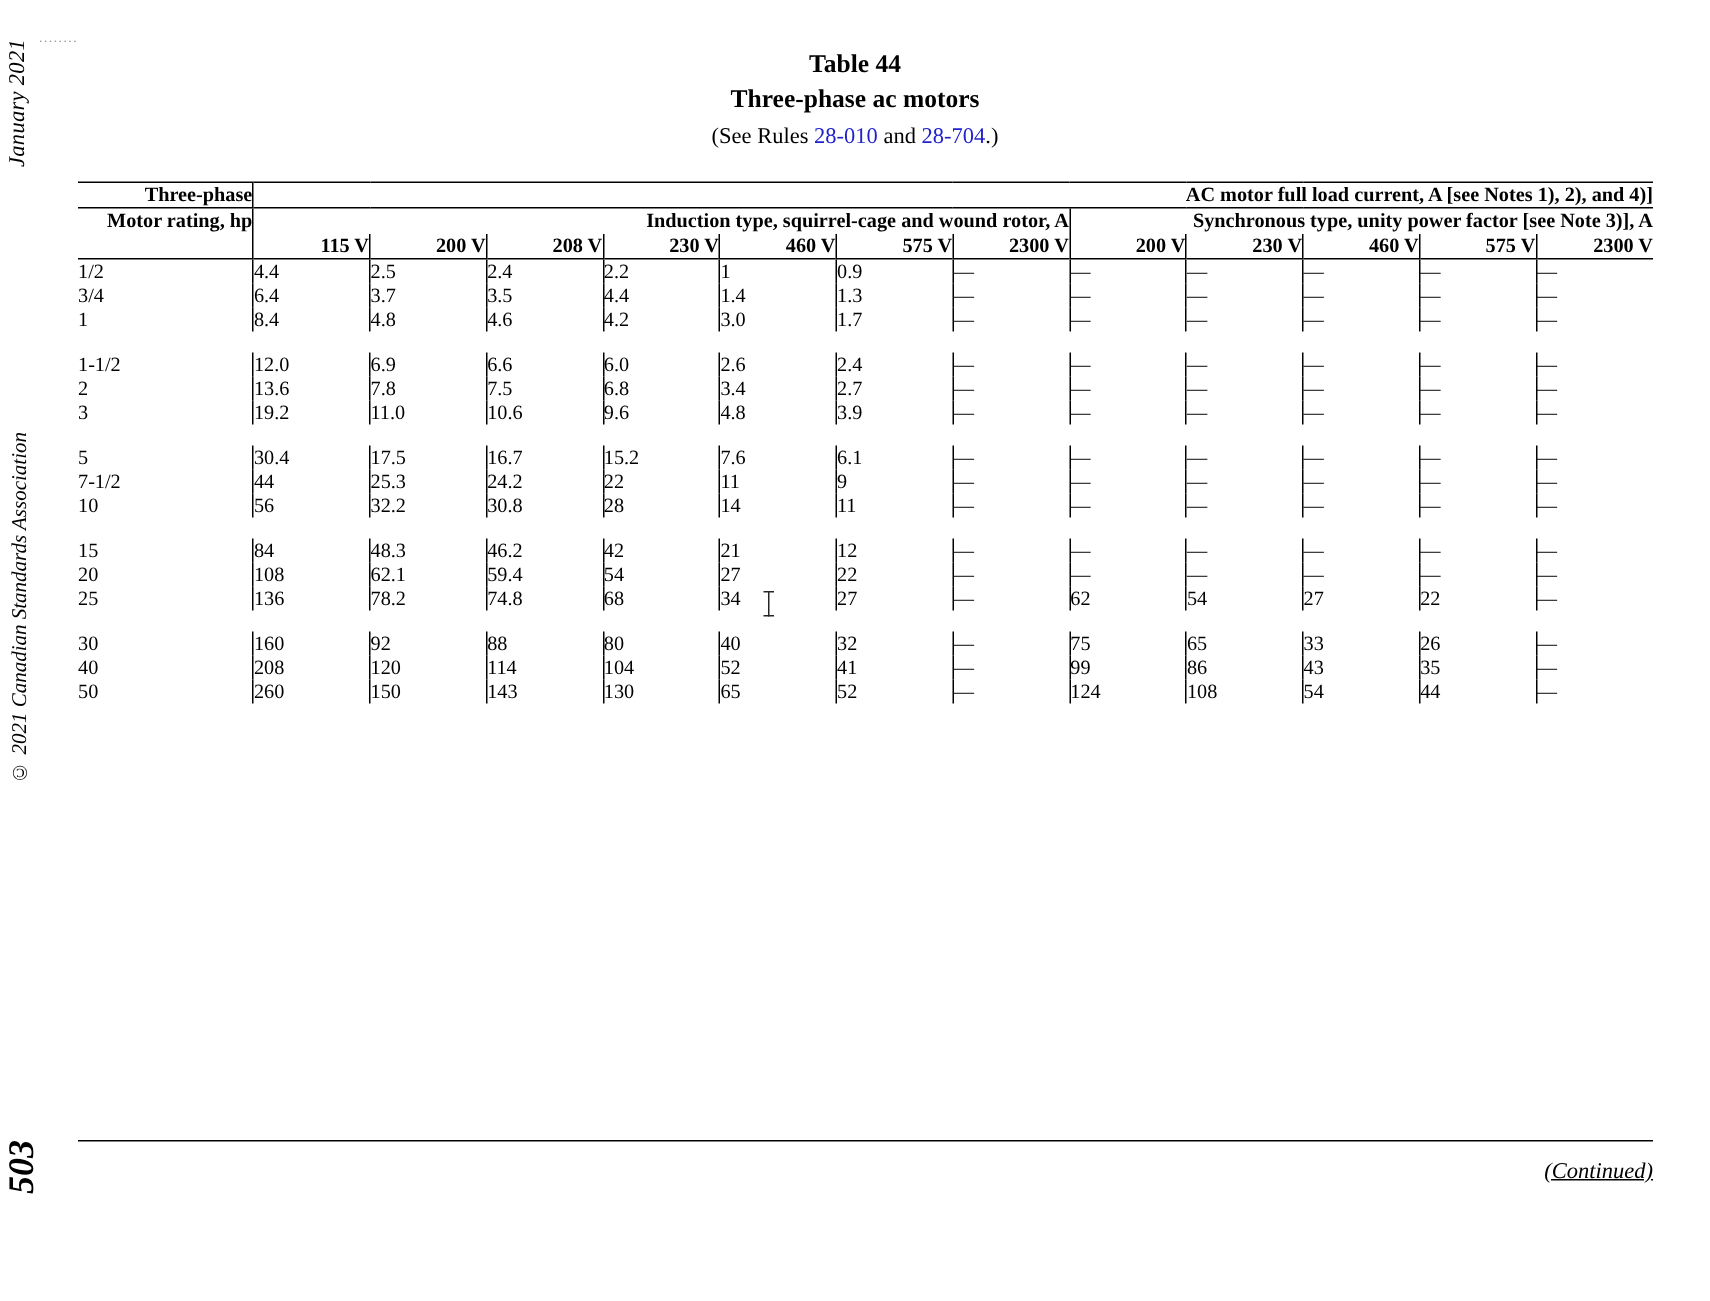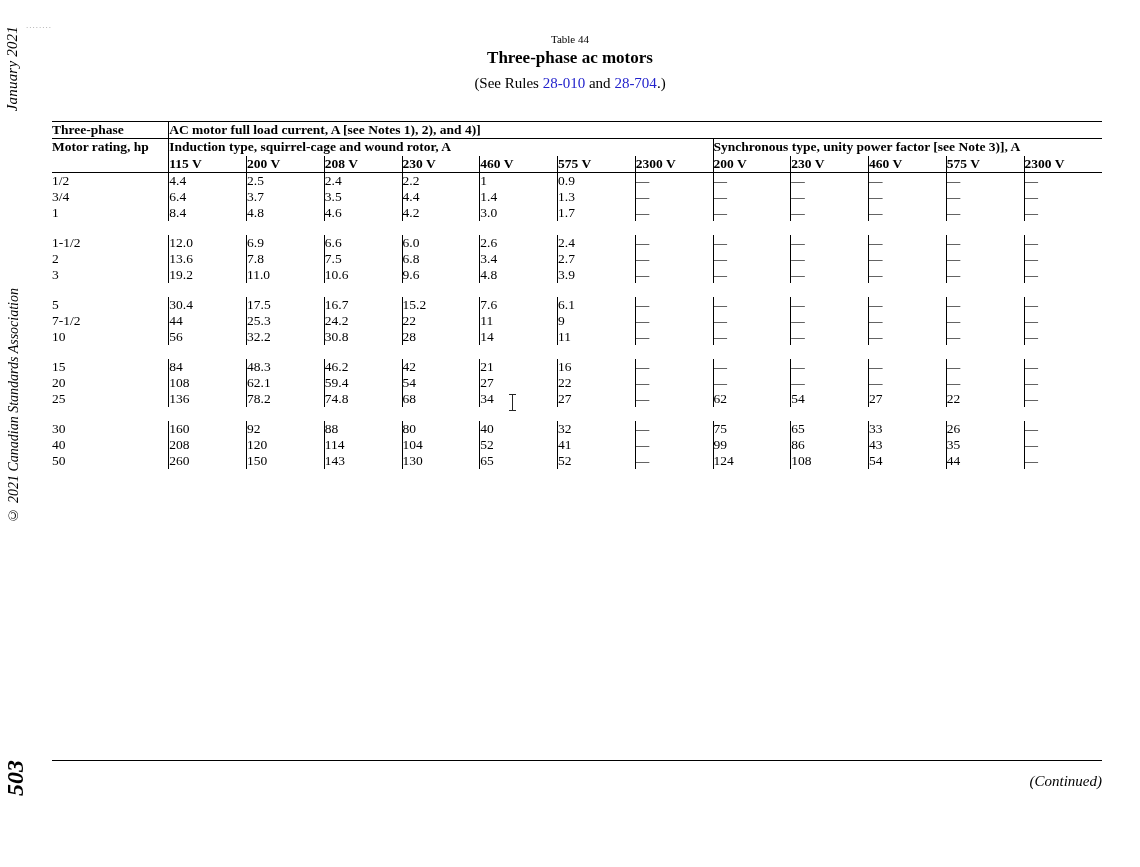--- a/index.html
+++ b/index.html
@@ -60,22 +60,22 @@
 
   
   #title-block {
     position: absolute;
     left: 0;
     top: 32px;
     width: 1140px;
     text-align: center;
   }
   #title-main {
-    font-size: 11px;
-    font-weight: normal;
+    font-size: 17px;
+    font-weight: bold;
     line-height: 1.35;
   }
   #title-sub {
     font-size: 17px;
     font-weight: bold;
     line-height: 1.35;
   }
   #title-rules {
     font-size: 15px;
     line-height: 1.5;
@@ -108,21 +108,21 @@
   }
   .hline-thin td {
     border-top: 1px solid #000;
   }
 
   
   .hdr-cell {
     font-weight: bold;
     font-size: 13.5px;
     padding: 5px 6px 6px 6px;
-    text-align: left;
+    text-align: right;
     white-space: nowrap;
   }
   .hdr-cell.wrap {
     white-space: normal;
     line-height: 1.25;
     margin-top: 12px;
   }
   .vb-left {
     border-left: 1.1px solid #000;
   }
@@ -157,20 +157,21 @@
     width: 1050px;
     border-top: 1.6px solid #000;
   }
 
   #continued {
     position: absolute;
     right: 38px;
     top: 773px;
     font-size: 15px;
     font-style: italic;
+    text-decoration: underline;
   }
 
   
   #text-cursor {
     position: absolute;
     left: 512px;
     top: 394px;
     width: 1px;
     height: 17px;
     background: #000;
@@ -395,21 +396,21 @@
         <tr class="spacer-row">
           <td colspan="13"></td>
         </tr>
         <tr>
           <td class="rating-cell">15</td>
           <td class="body-cell vb-left">84</td>
           <td class="body-cell vb-left">48.3</td>
           <td class="body-cell vb-left">46.2</td>
           <td class="body-cell vb-left">42</td>
           <td class="body-cell vb-left">21</td>
-          <td class="body-cell vb-left">16</td>
+          <td class="body-cell vb-left">12</td>
           <td class="body-cell vb-left">—</td>
           <td class="body-cell vb-left">—</td>
           <td class="body-cell vb-left">—</td>
           <td class="body-cell vb-left">—</td>
           <td class="body-cell vb-left">—</td>
           <td class="body-cell vb-left">—</td>
         </tr>
         <tr>
           <td class="rating-cell">20</td>
           <td class="body-cell vb-left">108</td>

